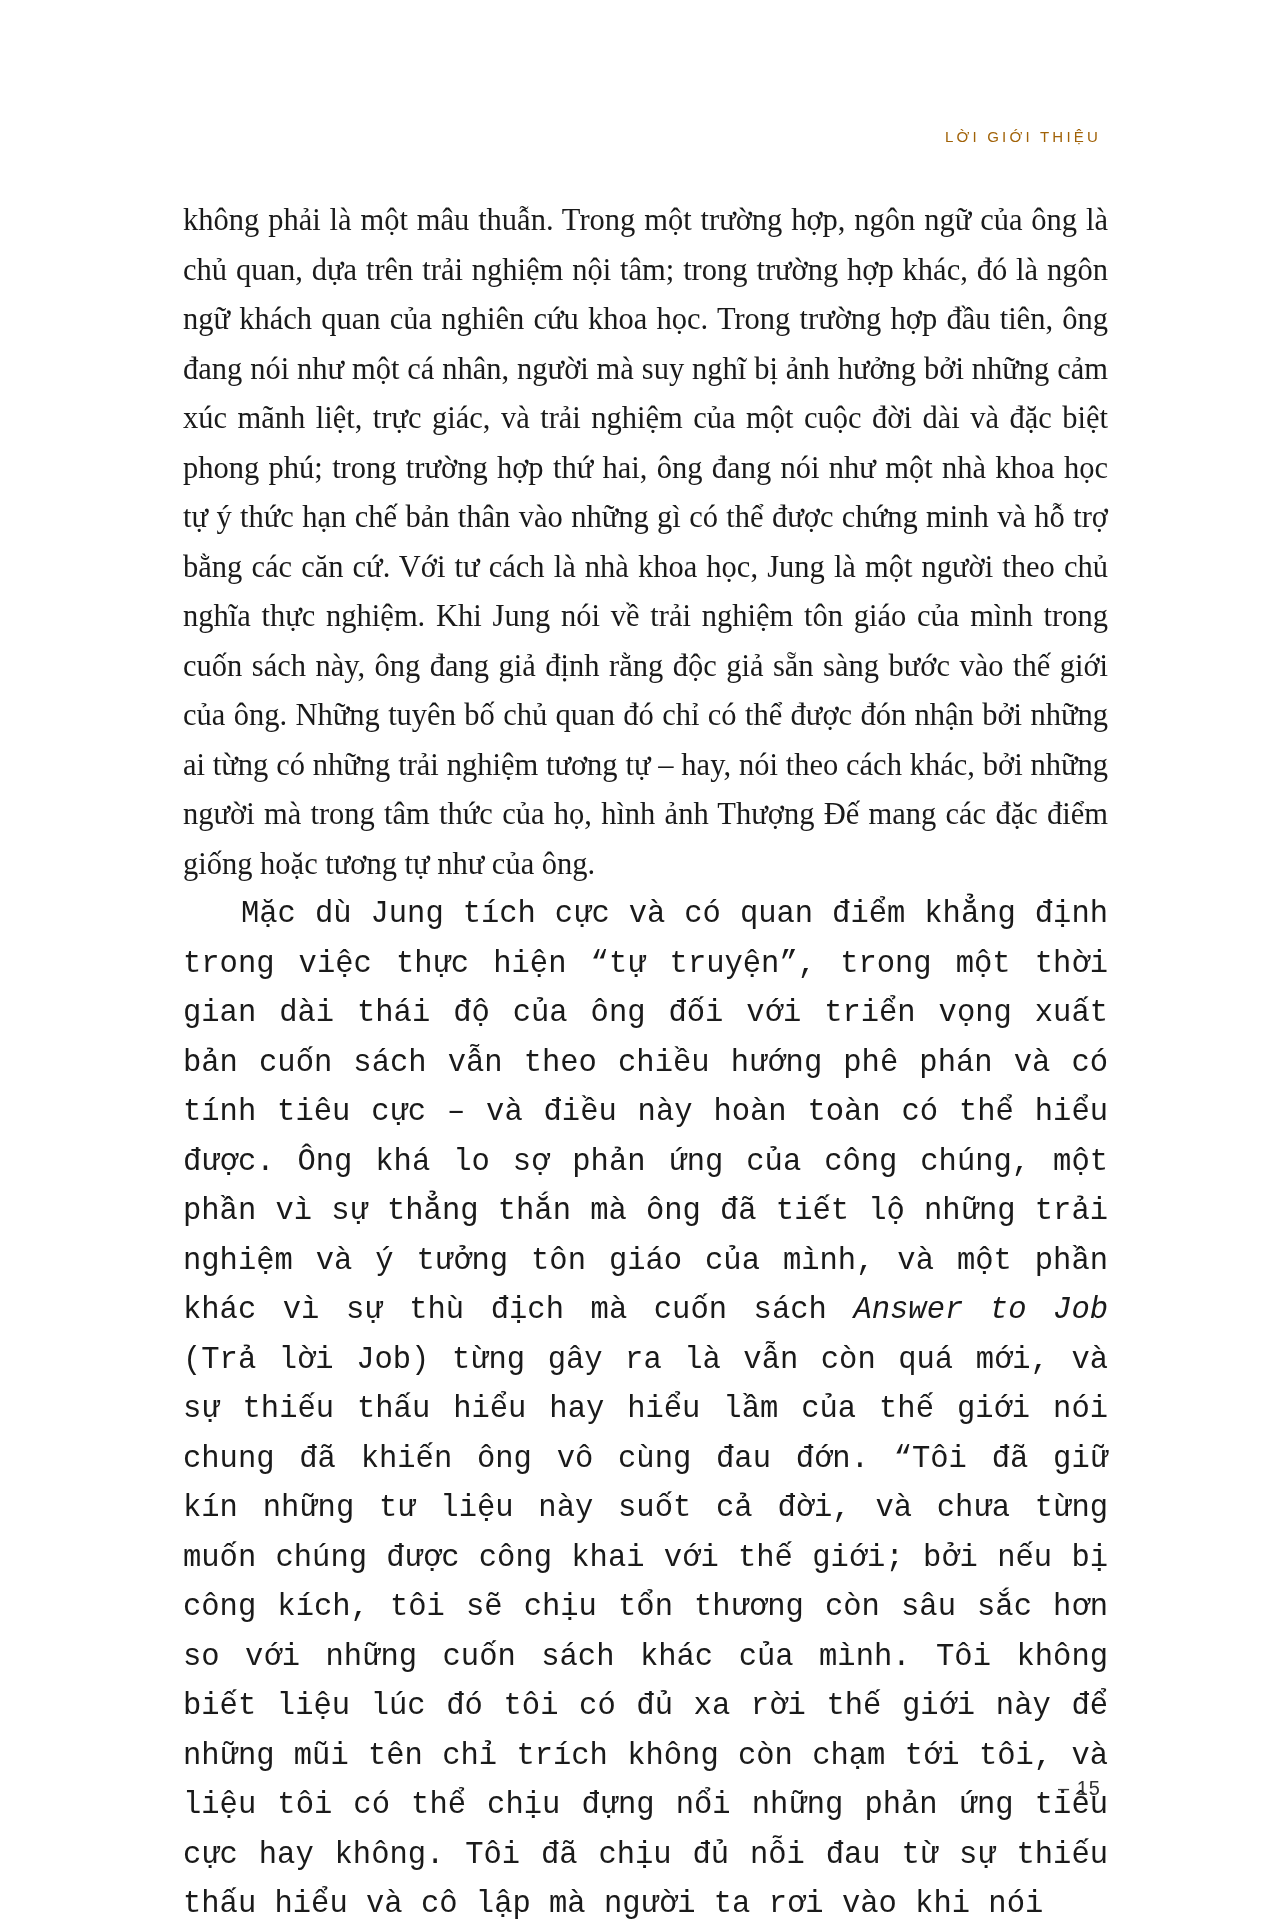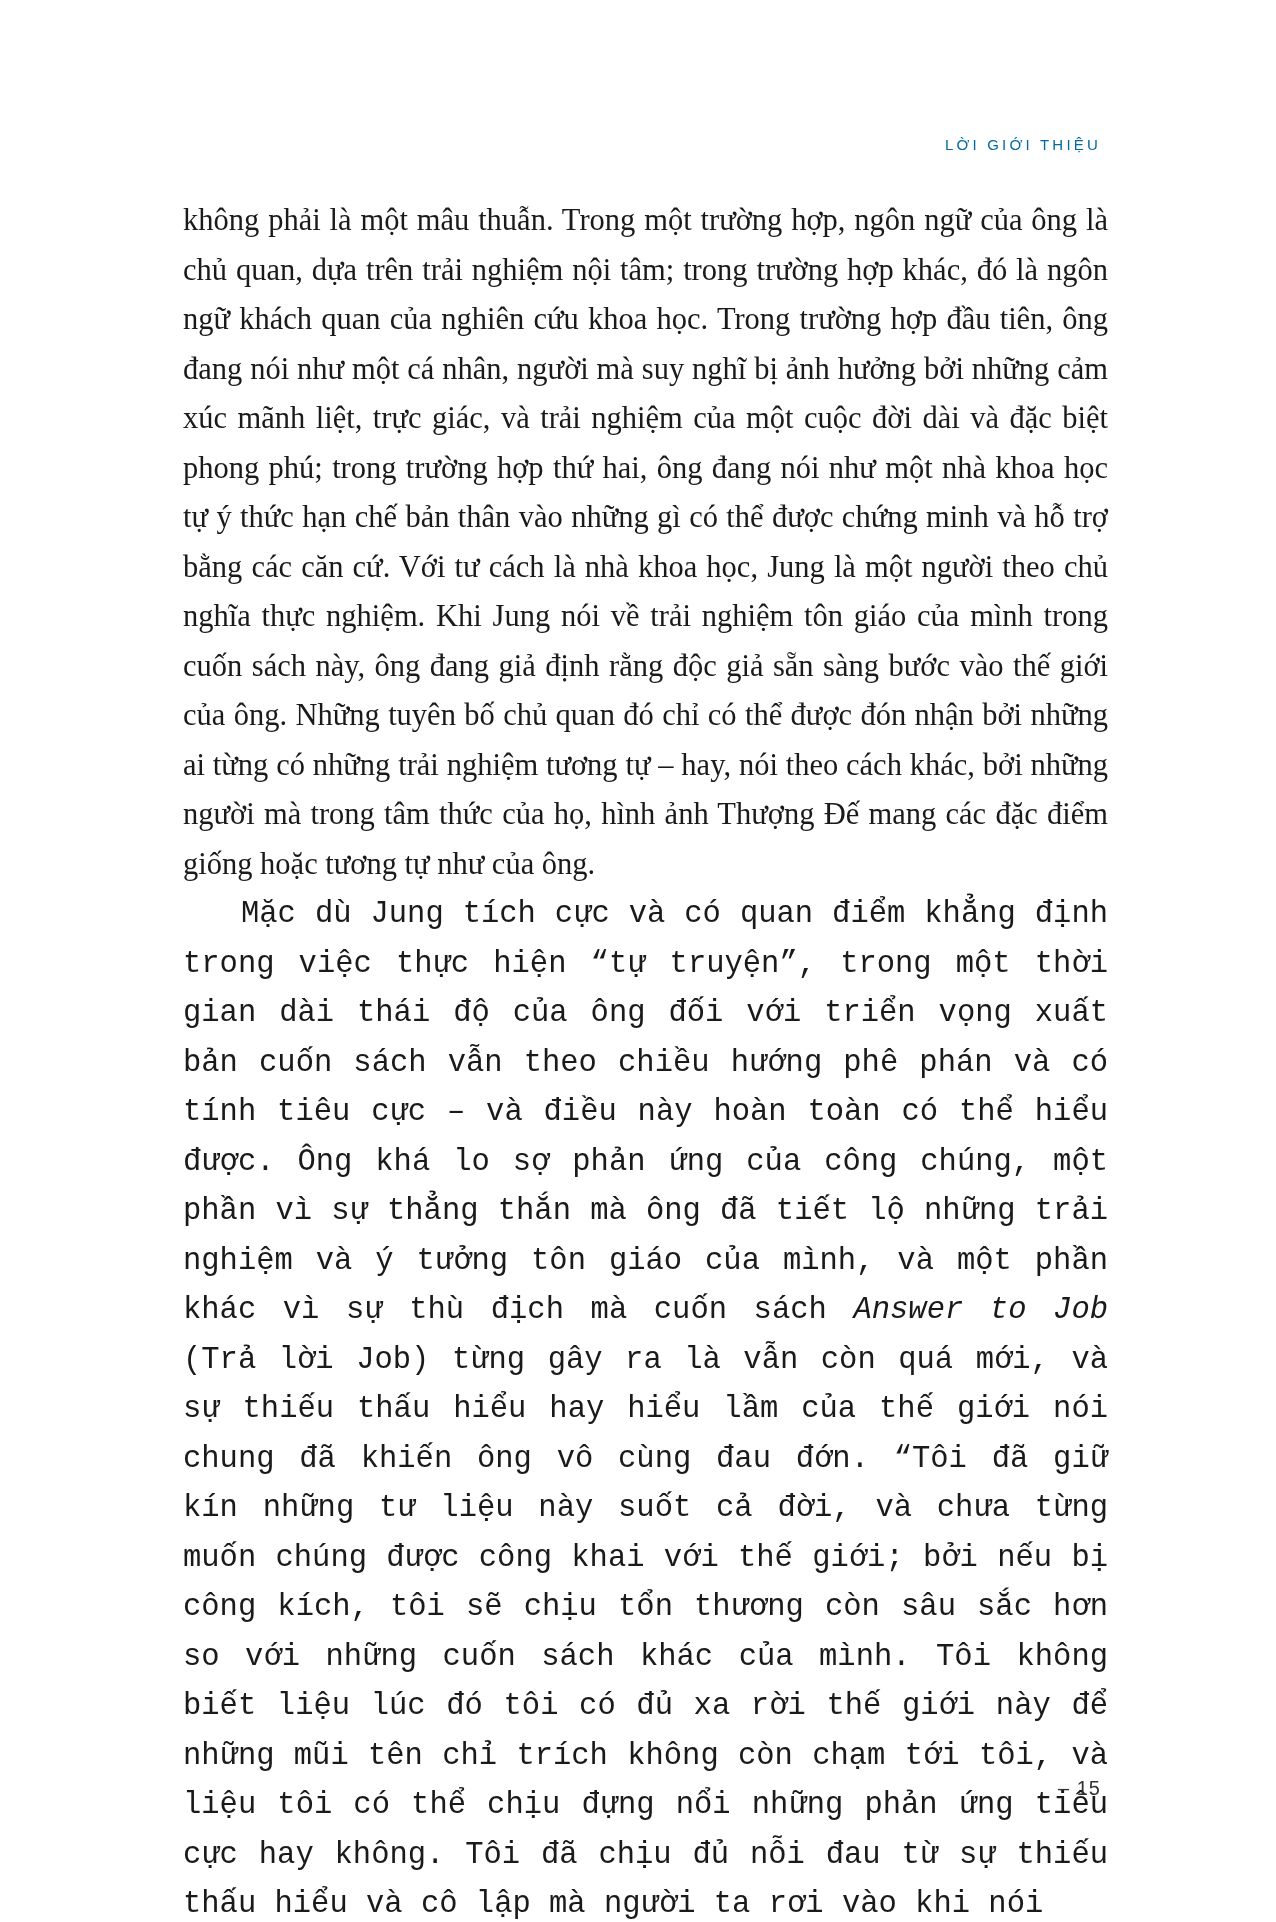--- a/index.html
+++ b/index.html
@@ -12,26 +12,26 @@
     width: 1276px;
     height: 1922px;
     background: #ffffff;
     box-sizing: border-box;
     font-family: "Liberation Serif", serif;
     color: #1a1a1a;
     overflow: hidden;
   }
   .running-head {
     position: absolute;
-    top: 136px;
+    top: 128px;
     right: 175px;
     font-family: "Liberation Sans", sans-serif;
     font-size: 15px;
     letter-spacing: 3.2px;
-    color: #0369a1;
+    color: #a16207;
     text-transform: uppercase;
     white-space: nowrap;
     margin-left: 47px;
   }
   .body-col {
     position: absolute;
     top: 196px;
     left: 183px;
     width: 925px;
   }

